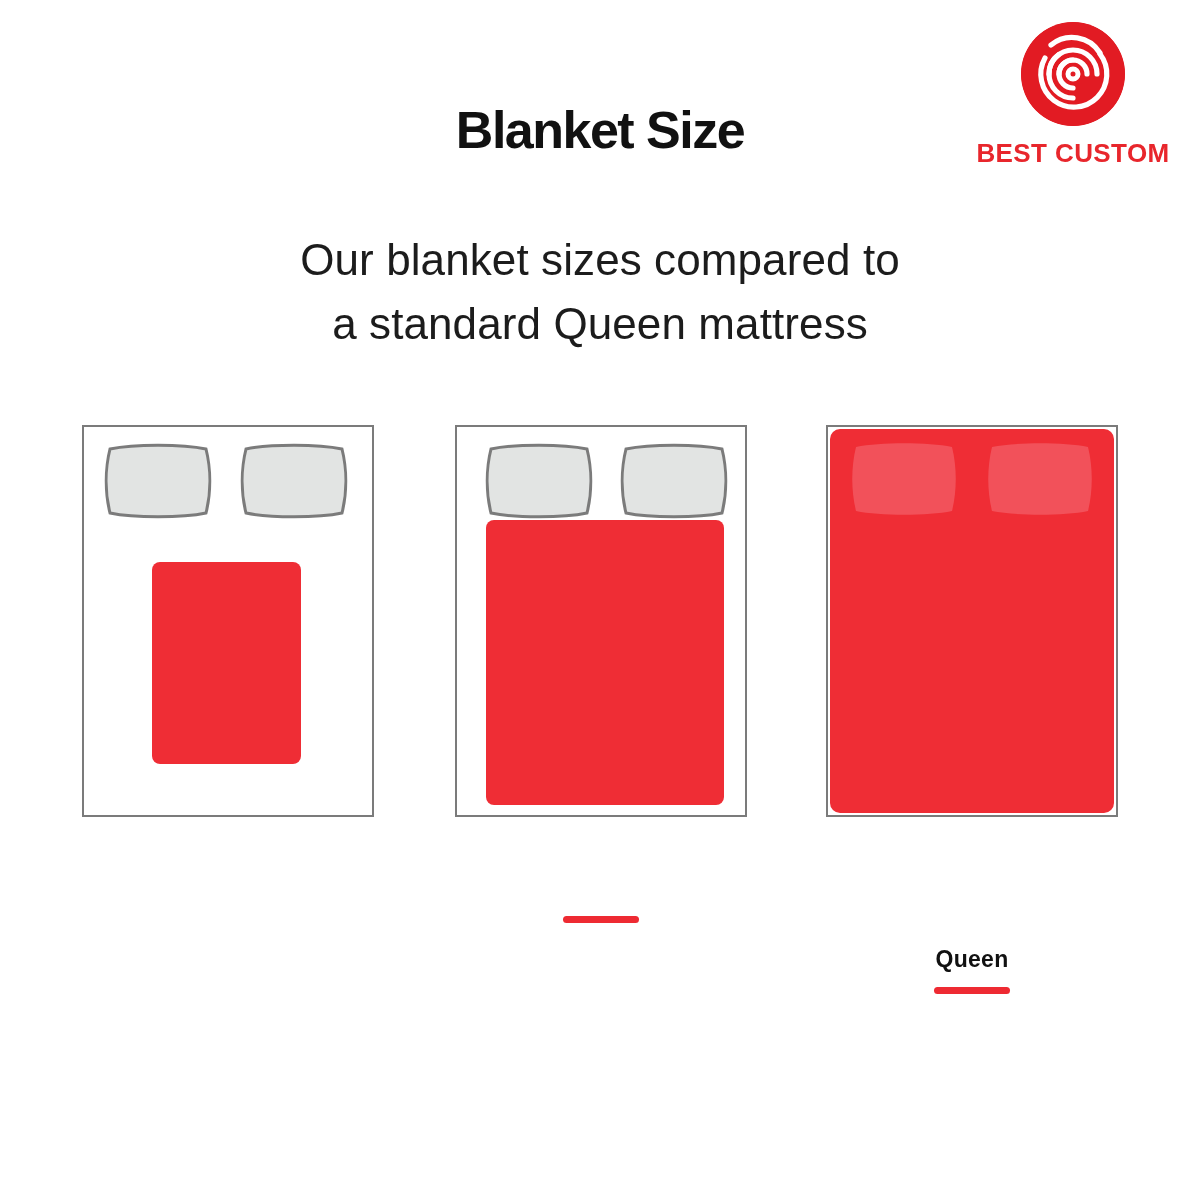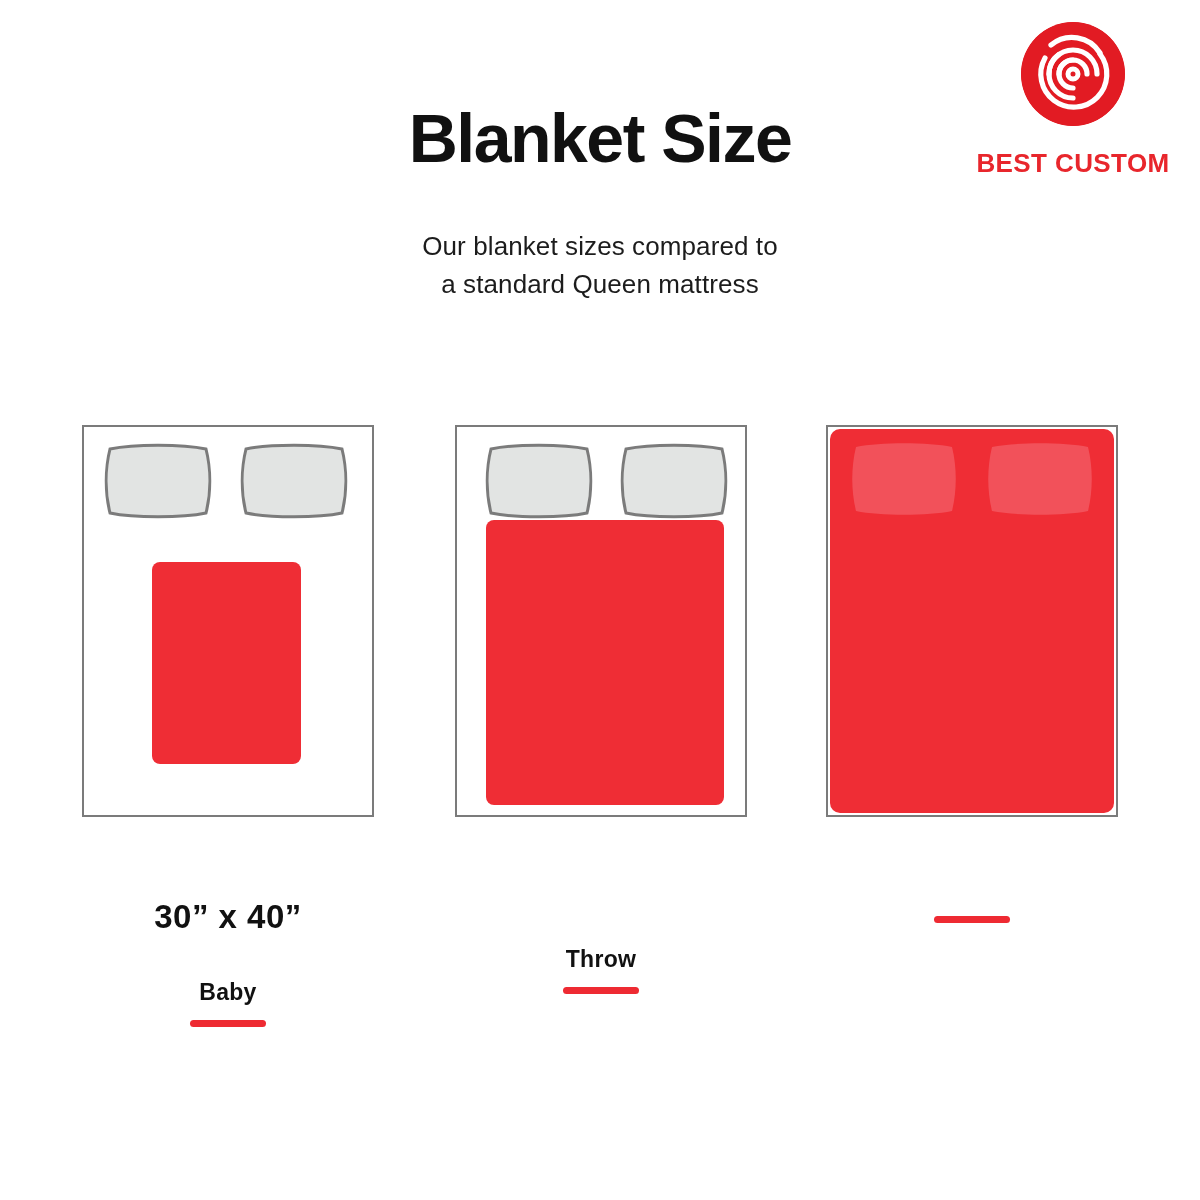--- a/index.html
+++ b/index.html
@@ -26,52 +26,52 @@
     align-items: center;
   }
   #logo-mark {
     width: 104px;
     height: 104px;
     border-radius: 50%;
     background: #e21b23;
     display: block;
   }
   #logo-wordmark {
-    margin-top: 22px;
+    margin-top: 12px;
     font-family: "Liberation Sans", sans-serif;
     font-weight: bold;
     font-size: 26px;
     letter-spacing: 0.4px;
     color: #e8262c;
     white-space: nowrap;
   }
 
   
   #page-title {
     position: absolute;
     top: 104px;
     left: 0;
     width: 1200px;
     text-align: center;
     font-family: "Liberation Sans", sans-serif;
     font-weight: bold;
-    font-size: 68px;
+    font-size: 52px;
     line-height: 1.0;
     letter-spacing: -1.5px;
     color: #111111;
   }
   #page-subtitle {
     position: absolute;
     top: 228px;
     left: 0;
     width: 1200px;
     text-align: center;
     font-family: "Liberation Sans", sans-serif;
     font-weight: 300;
-    font-size: 26px;
+    font-size: 44px;
     line-height: 1.45;
     letter-spacing: 0.1px;
     color: #1c1c1c;
     white-space: pre-line;
   }
 
   
   #beds-row {
     position: absolute;
     top: 425px;
@@ -199,28 +199,23 @@
     </svg>
     <svg class="pillow-wrap" style="left:160px;top:16px;width:108px;height:76px;" viewBox="0 0 108 76">
       <path d="M6 6 C30 1, 78 1, 102 6 C107 26, 107 50, 102 70 C78 75, 30 75, 6 70 C1 50, 1 26, 6 6 Z" fill="#f2515a"></path>
     </svg>
   </div>
 
 </div>
 
 <div id="captions-row">
 
-  <div class="caption-cell" style="left:82px;width:292px;">
-    <div class="caption-dims">30” x 40”</div>
-    <div class="caption-name">Baby</div>
+
+  <div class="caption-cell" style="left:455px;width:292px;">
     <div class="caption-rule"></div>
   </div>
 
-  <div class="caption-cell" style="left:455px;width:292px;">
-    <div class="caption-name">Throw</div>
+  <div class="caption-cell" style="left:826px;width:292px;">
+    <div class="caption-name">Queen</div>
     <div class="caption-rule"></div>
   </div>
 
-  <div class="caption-cell" style="left:826px;width:292px;">
-    <div class="caption-rule"></div>
-  </div>
-
 </div>
 
 </body></html>

